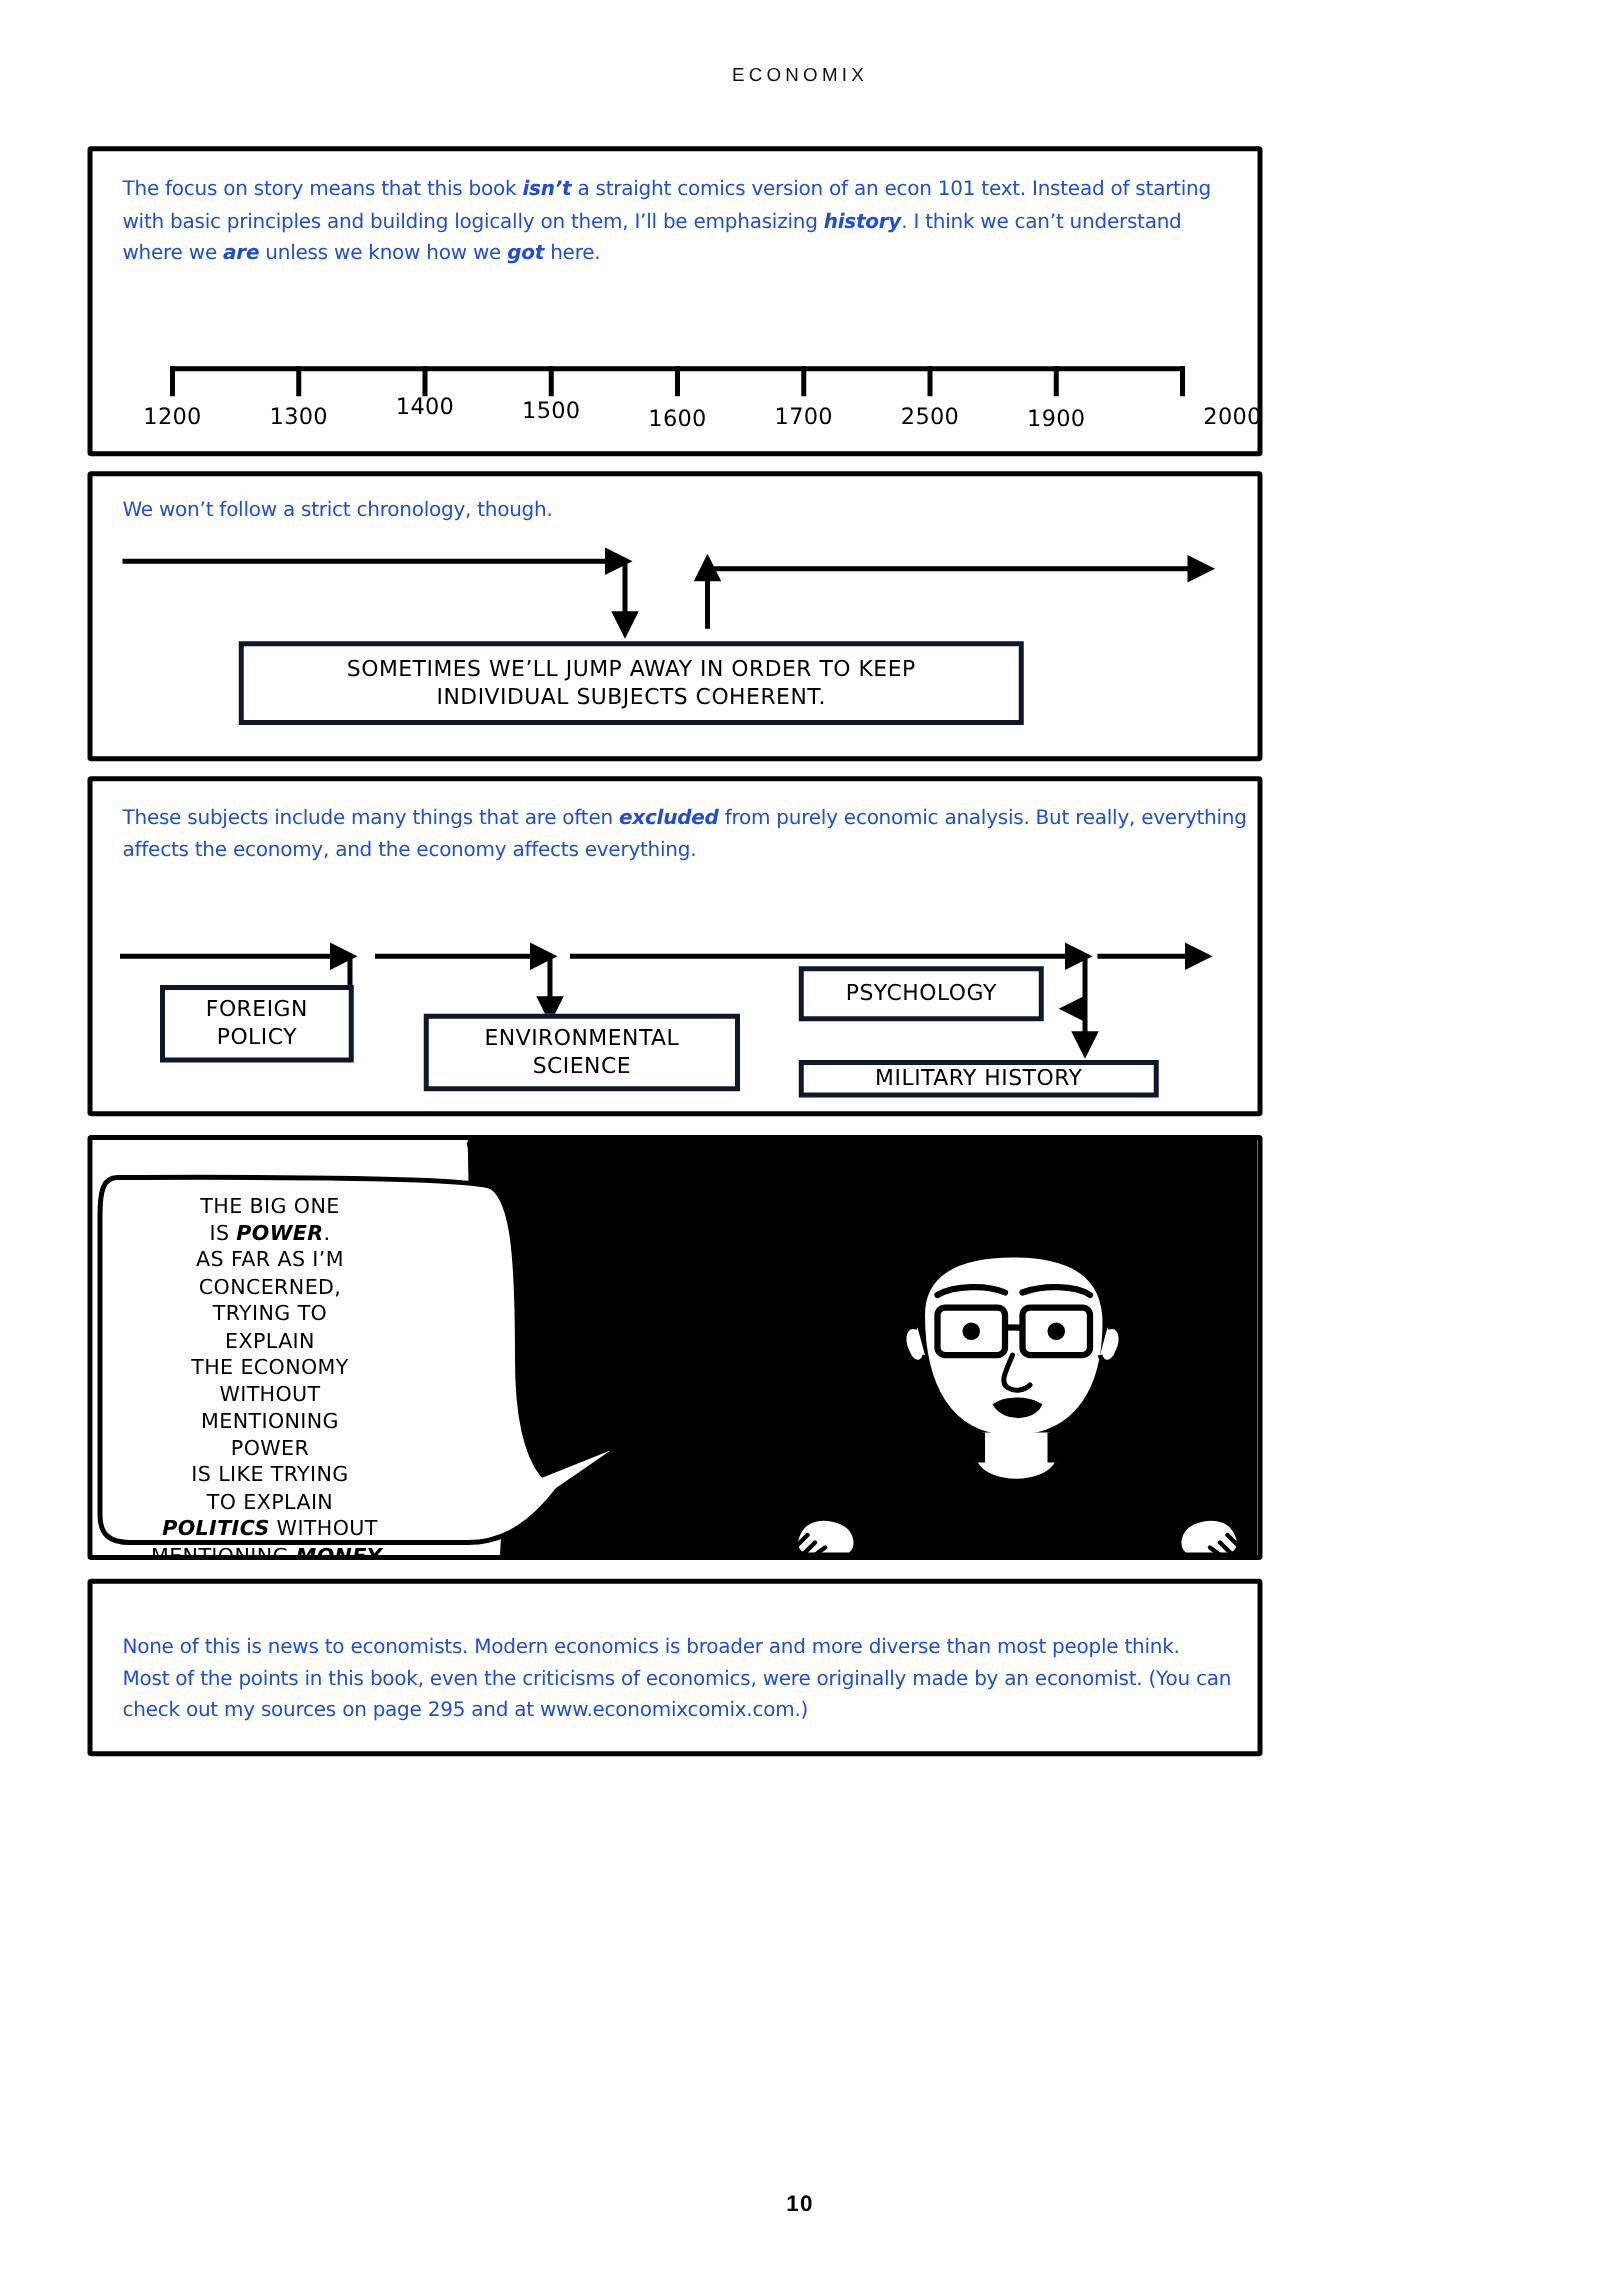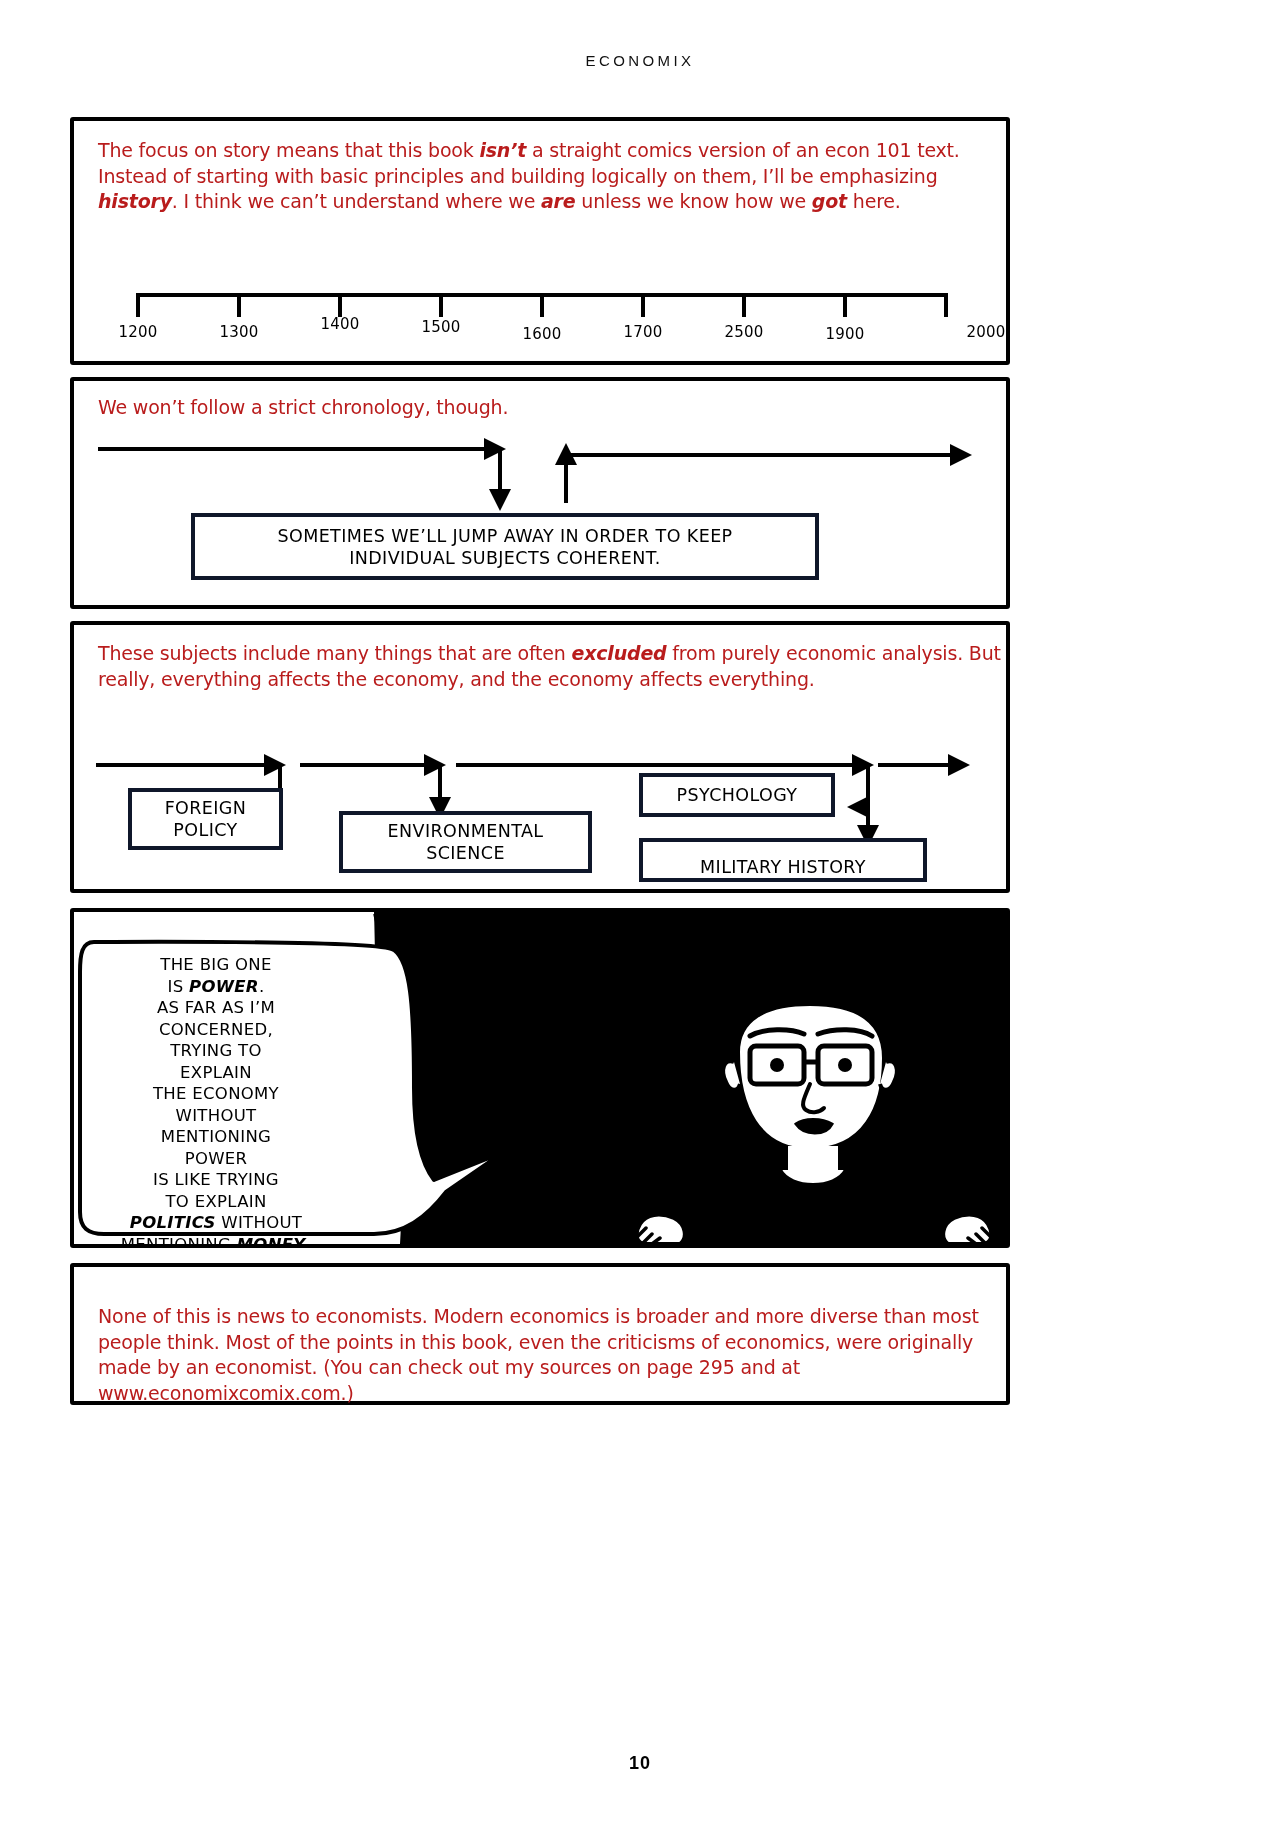--- a/index.html
+++ b/index.html
@@ -42,24 +42,24 @@
   .panel {
     position: absolute;
     background: #fff;
     border: 4px solid #000;
     border-radius: 3px;
   }
   .panel-inner { position: relative; width: 100%; height: 100%; }
 
   .narr {
     font-family: "DejaVu Sans", sans-serif;
-    font-size: 19px;
+    font-size: 16px;
     line-height: 25.5px;
     letter-spacing: -0.2px;
-    color: #b91c1c;
+    color: #1d4ed8;
   }
 
   .caps {
     font-family: "DejaVu Sans", sans-serif;
     font-size: 17.5px;
     line-height: 22px;
     letter-spacing: 0.4px;
     text-align: center;
   }
 
@@ -76,21 +76,21 @@
     position: absolute; left: 0; top: 0;
     width: 100%; height: 4px; background: #000;
   }
   .tl-tick {
     position: absolute; top: 0;
     width: 4px; height: 24px; background: #000;
   }
   .tl-label {
     position: absolute;
     font-family: "DejaVu Sans", sans-serif;
-    font-size: 15px;
+    font-size: 18px;
     letter-spacing: 0.2px;
     white-space: nowrap;
     transform: translateX(-50%);
   }
 
   
   #panel2 { left: 70px; top: 377px; width: 940px; height: 232px; }
   #p2-text { position: absolute; left: 24px; top: 14px; }
 
   .hline {
@@ -140,21 +140,21 @@
     left: 117px; top: 132px; width: 628px; height: 67px;
   }
 
   
   #panel3 { left: 70px; top: 621px; width: 940px; height: 272px; }
   #p3-text { position: absolute; left: 24px; top: 16px; right: 0; }
 
   #box-foreign { left: 54px; top: 163px; width: 155px; height: 62px; }
   #box-envsci  { left: 265px; top: 186px; width: 253px; height: 62px; }
   #box-psych   { left: 565px; top: 148px; width: 196px; height: 44px; }
-  #box-milhist { left: 565px; top: 213px; width: 288px; height: 44px; align-items: flex-end; }
+  #box-milhist { left: 565px; top: 223px; width: 288px; height: 30px; }
 
   
   #panel4 { left: 70px; top: 908px; width: 940px; height: 340px; overflow: hidden; }
   #p4-bubble-text {
     position: absolute;
     left: 28px; top: 42px;
     width: 228px;
     text-align: center;
     font-size: 16.5px;
     line-height: 21.5px;

